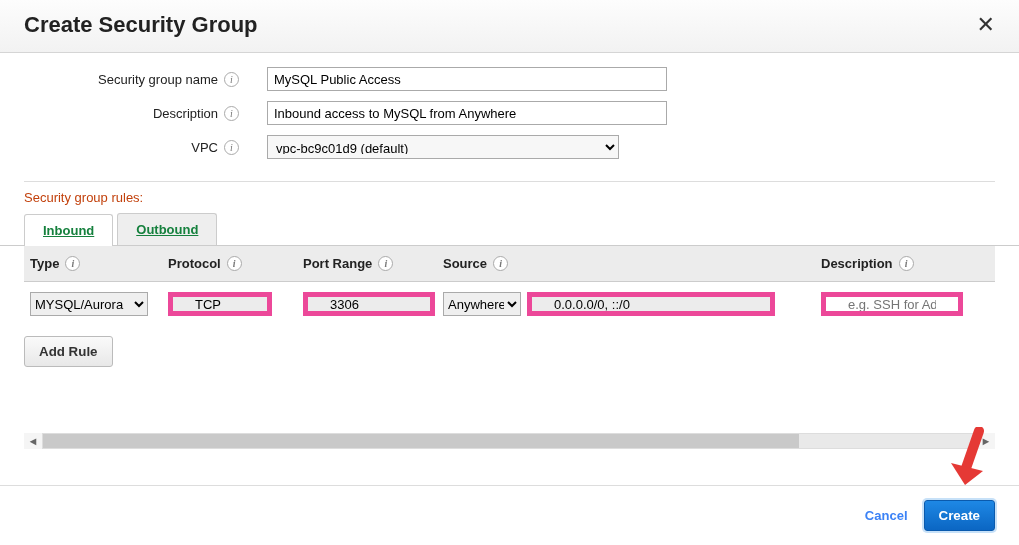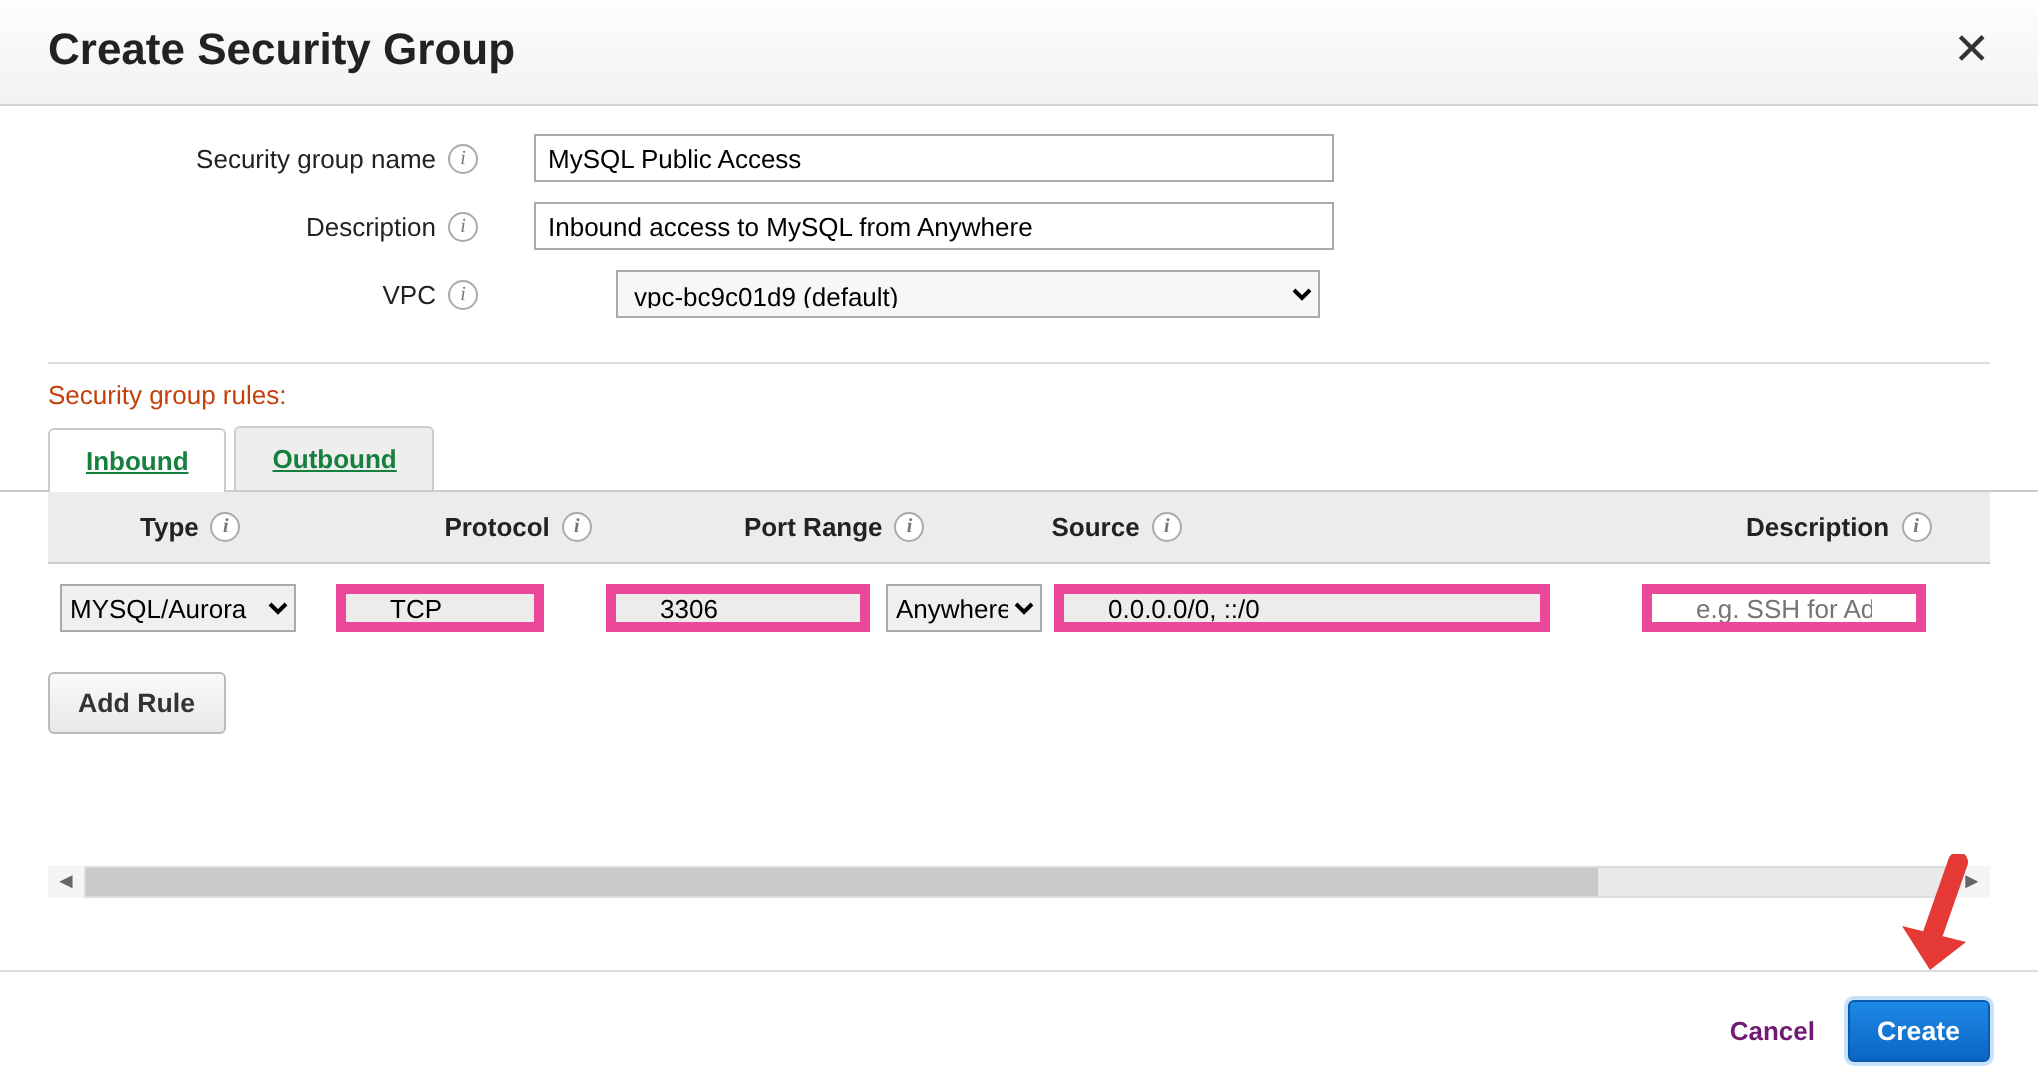--- a/index.html
+++ b/index.html
@@ -53,21 +53,20 @@
   font-size: 13px;
   height: 24px;
 }
 .select-input {
   width: 352px;
   border: 1px solid #aaa;
   padding: 4px 4px;
   font-size: 13px;
   height: 24px;
   background: #f7f7f7;
-  margin-left: 41px;
 }
 .divider { border-top: 1px solid #ddd; margin: 0 24px 8px 24px; }
 .rules-label { padding: 0 24px 8px 24px; color: #c2410c; }
 
 .tabs { display: flex; border-bottom: 1px solid #ccc; padding: 0 24px; }
 .tab {
   padding: 8px 18px;
   background: #eee;
   border: 1px solid #ccc;
   border-bottom: none;
@@ -81,21 +80,21 @@
 .tab.active { background: #fff; position: relative; top: 1px; }
 
 .grid-wrap { overflow-x: auto; padding: 0 24px; width: 100%; }
 .grid { min-width: 960px; }
 .grid-head {
   background: #ececec;
   border-bottom: 1px solid #ccc;
   display: flex;
   padding: 10px 0 10px 6px;
 }
-.gh { font-weight: 700; color: #222; display: flex; align-items: center; gap: 6px; margin-left: 40px; }
+.gh { font-weight: 700; color: #222; display: flex; align-items: center; gap: 6px; }
 .gh .info-icon { margin-right: 0; }
 .col-type { width: 138px; }
 .col-proto { width: 135px; }
 .col-port { width: 140px; }
 .col-source { width: 378px; }
 .col-desc { width: 150px; }
 
 .grid-row { display: flex; padding: 10px 0 10px 6px; align-items: center; gap: 0; }
 .grid-row > div { padding-right: 16px; }
 .small-select { width: 120px; height: 24px; border: 1px solid #aaa; font-size: 13px; }
@@ -126,21 +125,21 @@
   border-top: 1px solid #ddd;
   padding: 14px 24px;
   display: flex;
   justify-content: flex-end;
   gap: 16px;
   align-items: center;
   position: absolute;
   bottom: 0; left: 0; right: 0;
   background: #fff;
 }
-.link-cancel { color: #701a75; font-weight: 700; cursor: pointer; }
+.link-cancel { color: #3b82f6; font-weight: 700; cursor: pointer; }
 .btn-create {
   background: linear-gradient(#1e88e5,#0b66c3);
   color: #fff;
   font-weight: 700;
   border: 1px solid #0a5aad;
   border-radius: 3px;
   padding: 7px 14px;
   cursor: pointer;
   box-shadow: 0 0 0 2px rgba(30,136,229,.25);
 }

